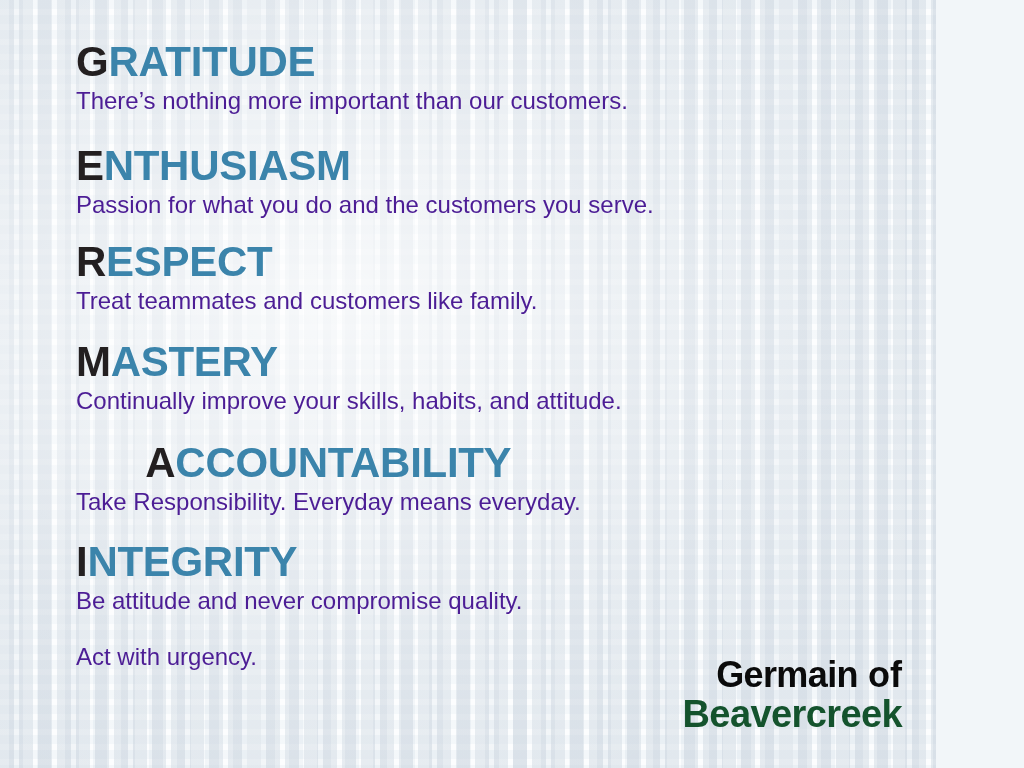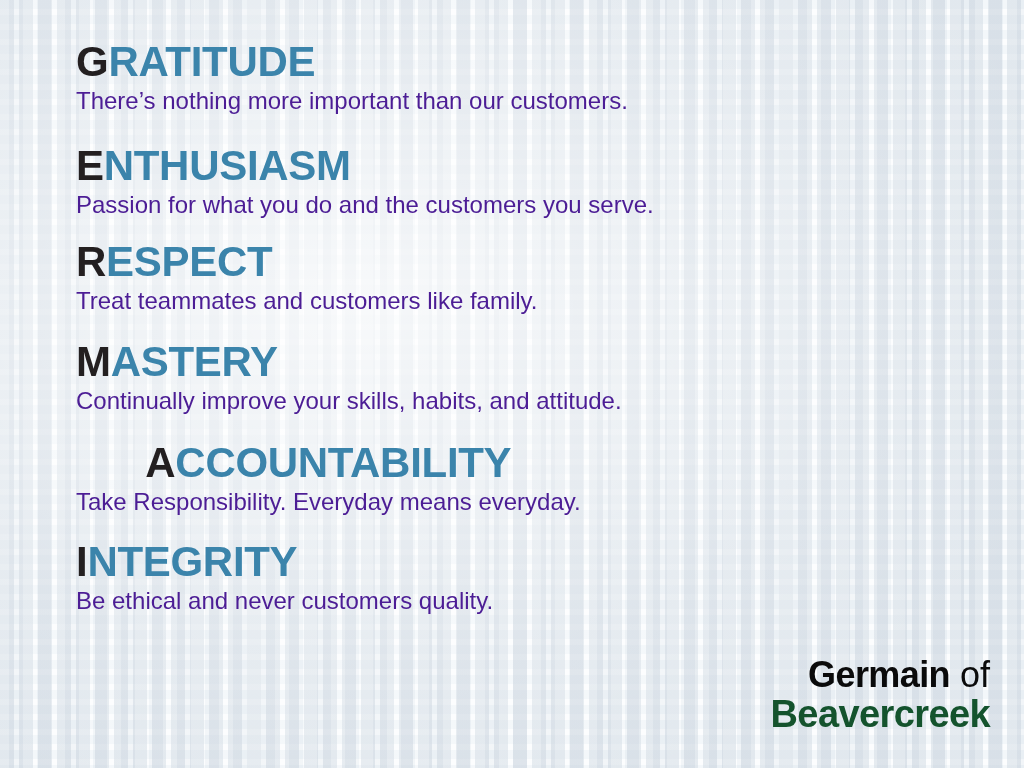--- a/index.html
+++ b/index.html
@@ -10,21 +10,21 @@
     width: 1024px;
     height: 768px;
     overflow: hidden;
     font-family: "Liberation Sans", sans-serif;
     background-color: #f2f6f9;
   }
 
   
   #poster {
     position: relative;
-    width: 1024px;
+    width: 936px;
     height: 768px;
     box-sizing: border-box;
     background-color: #f4f7fa;
     overflow: hidden;
   }
 
   
   #texture {
     position: absolute;
     inset: 0;
@@ -101,21 +101,21 @@
     font-size: 36px;
     line-height: 38px;
     color: #0b0b0b;
     white-space: nowrap;
   }
   .logo-line1 .logo-brand {
     font-weight: 700;
     letter-spacing: -0.6px;
   }
   .logo-line1 .logo-of {
-    font-weight: 400;
+    font-weight: 700;
     letter-spacing: 0px;
   }
   .logo-line2 {
     font-family: "Liberation Sans", sans-serif;
     font-weight: 700;
     font-size: 38px;
     line-height: 40px;
     letter-spacing: -0.6px;
     color: #14532d;
     white-space: nowrap;
@@ -152,24 +152,25 @@
       <p class="value-desc">Continually improve your skills, habits, and attitude.</p>
     </div>
 
     <div class="value-row" style="top:441px;text-align:center;">
       <h2 class="value-heading"><span class="initial">A</span><span class="rest">CCOUNTABILITY</span></h2>
       <p class="value-desc">Take Responsibility. Everyday means everyday.</p>
     </div>
 
     <div class="value-row" style="top:540px;">
       <h2 class="value-heading"><span class="initial">I</span><span class="rest">NTEGRITY</span></h2>
-      <p class="value-desc">Be ethical and never customers quality.</p>
+      <p class="value-desc">Be attitude and never compromise quality.</p>
     </div>
 
     <div class="value-row" style="top:640px;">
+      <p class="value-desc">Act with urgency.</p>
     </div>
 
     <div id="logo">
       <div class="logo-line1"><span class="logo-brand">Germain</span> <span class="logo-of">of</span></div>
       <div class="logo-line2">Beavercreek</div>
     </div>
 
   </div>
 </div>
 

